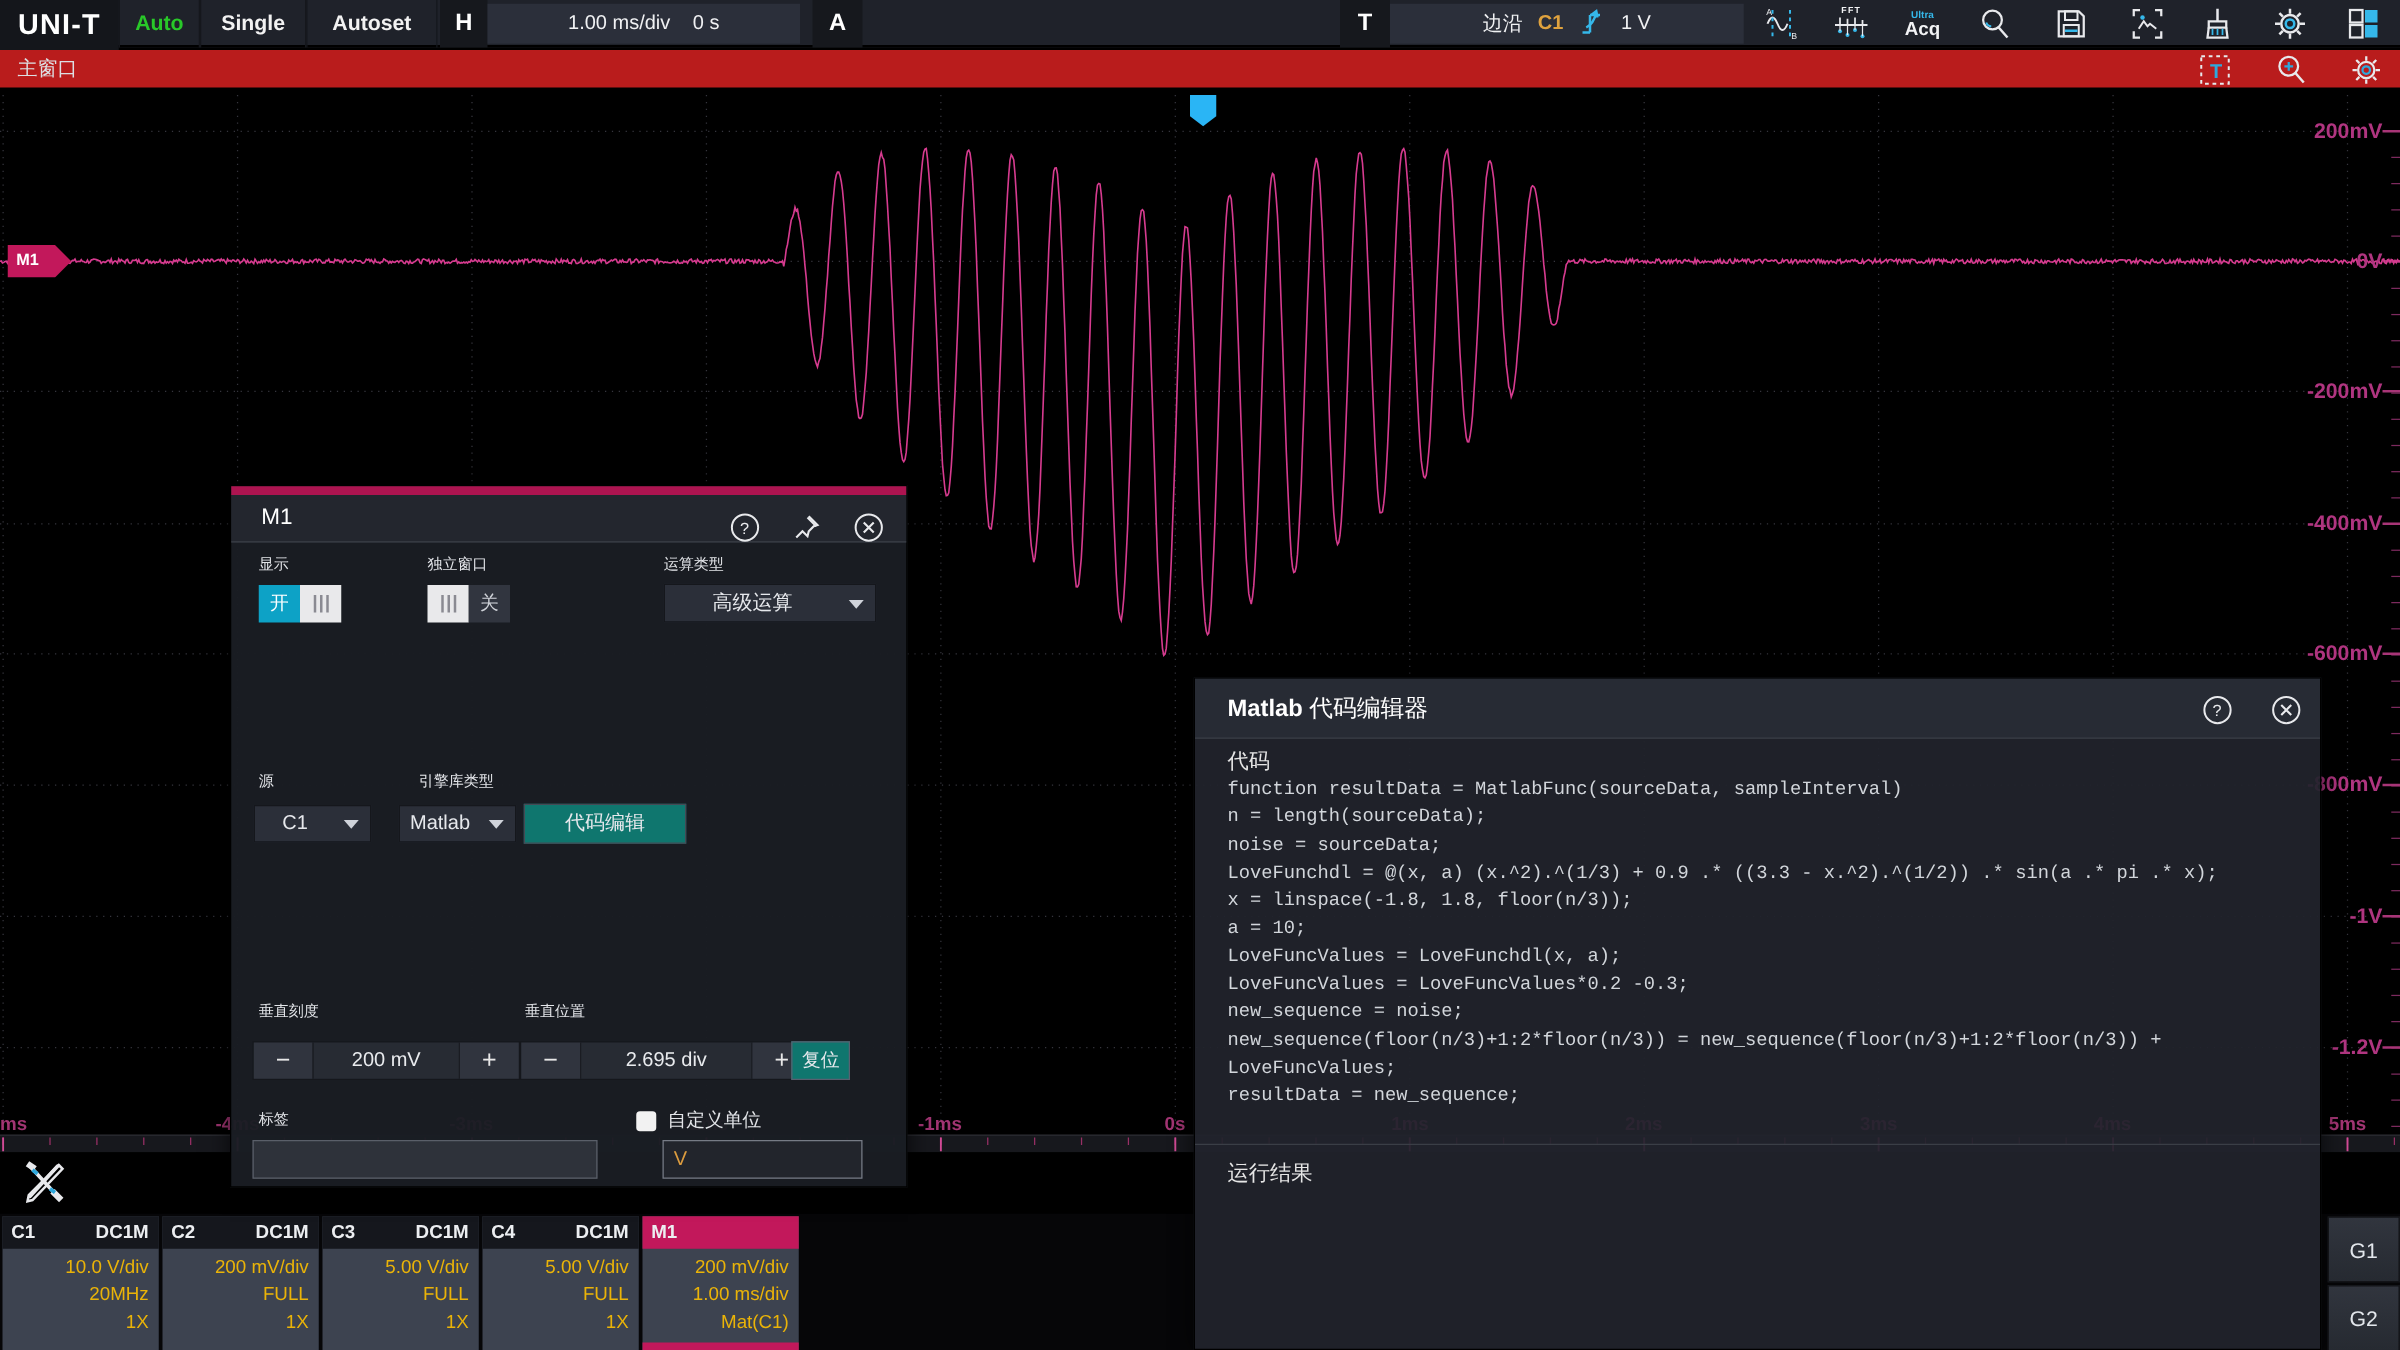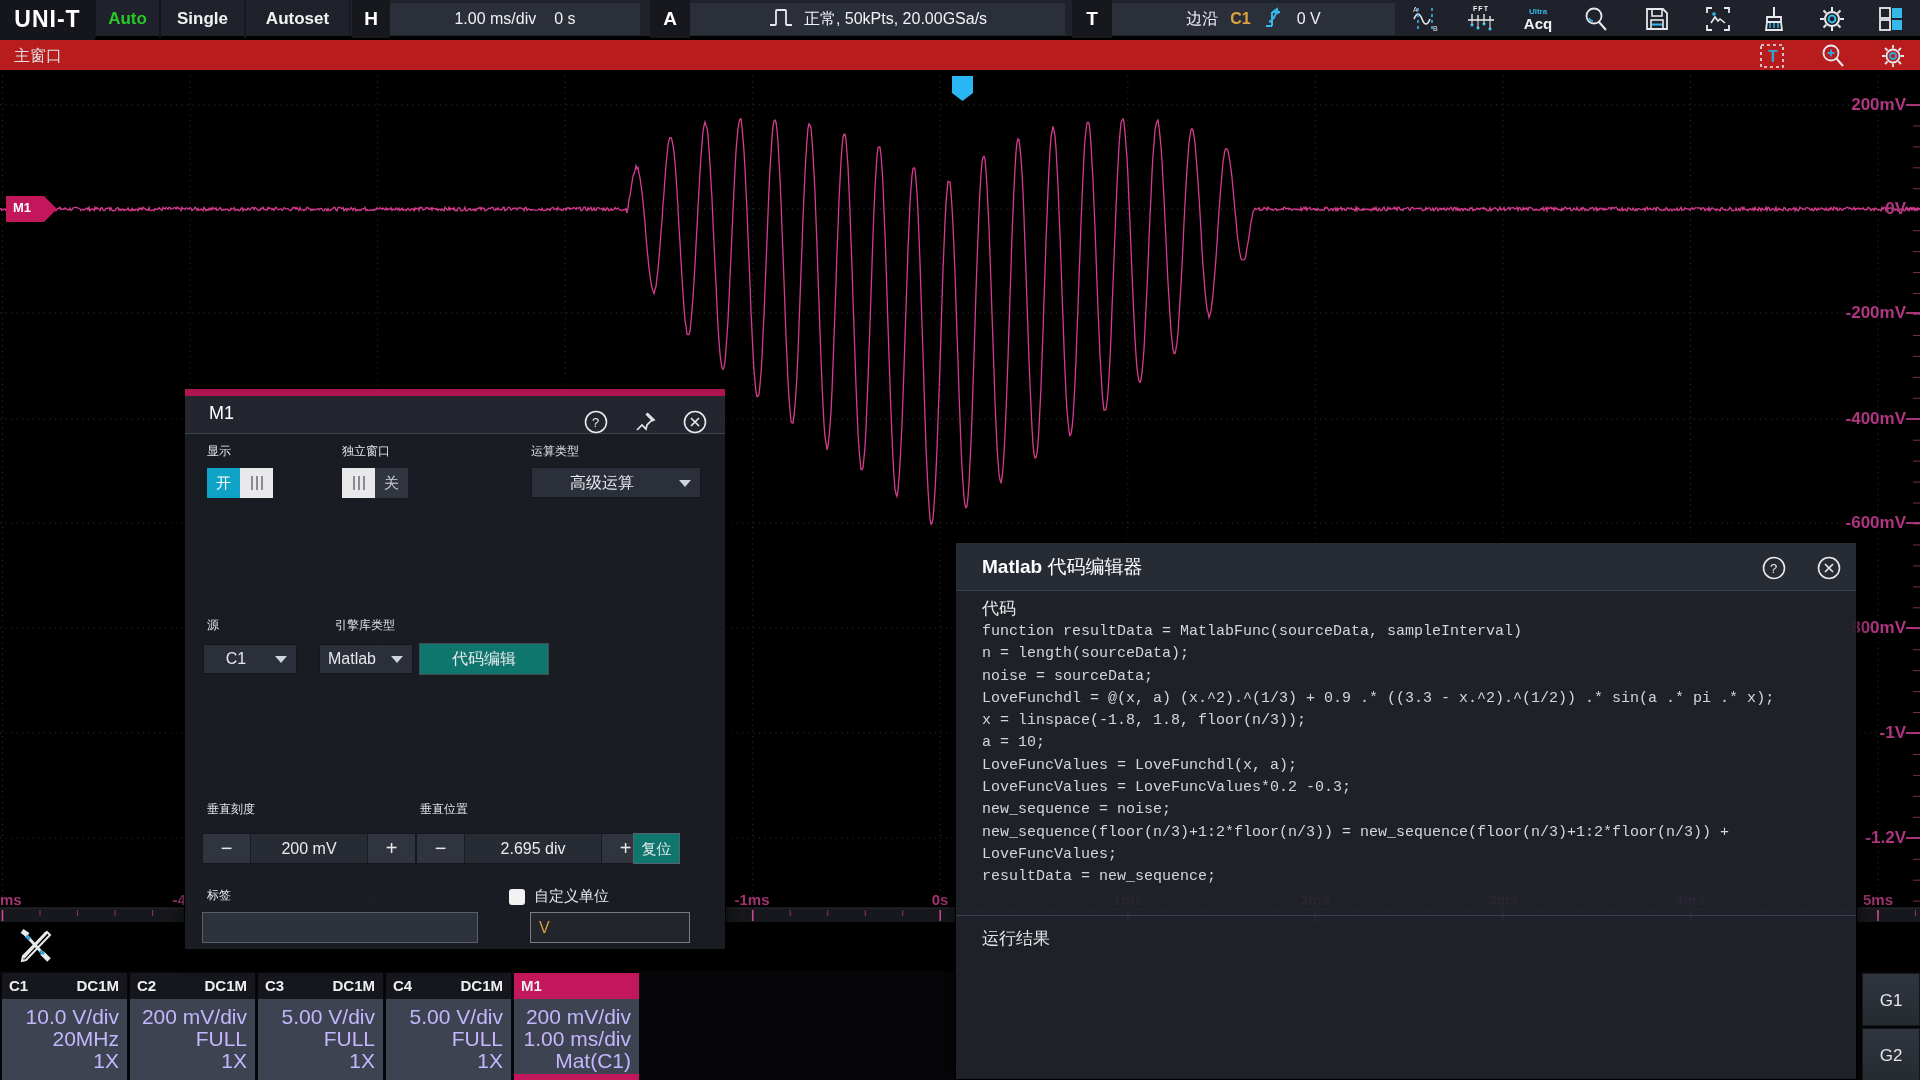--- a/index.html
+++ b/index.html
@@ -43,21 +43,21 @@
   
   #blackstrip { position:absolute; left:0; top:922px; width:1920px; height:49px; background:#000; }
 
   
   #channel-strip { position:absolute; left:0; top:971px; width:1920px; height:109px; background:#060608; }
   .chcard { position:absolute; top:2px; width:125px; height:107px; background:#3d4350; }
   .chhead { position:absolute; left:0; top:0; width:100%; height:26px; background:#15171d; color:#eceef1;
             font-size:15px; font-weight:bold; }
   .chhead .cid { position:absolute; left:7px; top:4px; }
   .chhead .ccp { position:absolute; right:8px; top:4px; }
-  .chrow { position:absolute; right:8px; color:#c4b5fd; font-size:21px; white-space:nowrap; }
+  .chrow { position:absolute; right:8px; color:#eab308; font-size:15px; white-space:nowrap; }
   .chaccent { position:absolute; left:0; bottom:0; width:100%; height:6px; }
   .gbtn { position:absolute; left:1862px; width:58px; background:linear-gradient(#31353e,#262a31);
           border:1px solid #14161a; color:#e3e7ec; font-size:17px; text-align:center; }
 
   
   #m1-dialog { position:absolute; left:184px; top:388px; width:542px; height:562px;
                background:rgba(26,29,35,0.96); border:1px solid #000; box-shadow:0 0 18px rgba(0,0,0,0.7); }
   #m1-dialog .topbar { position:absolute; left:0; top:0; width:100%; height:7px; background:#ad1450; }
   #m1-dialog .dhead { position:absolute; left:0; top:7px; width:100%; height:38px; background:#23262e; border-bottom:1px solid #3c4048; }
   #m1-dialog .dtitle { position:absolute; left:24px; top:7px; color:#fff; font-size:18px; }
@@ -106,41 +106,33 @@
     <div class="tb-btn" style="left:160px;width:85px;">Single</div>
     <div class="tb-btn" style="left:245px;width:105px;">Autoset</div>
 
     <div class="tb-key" style="left:352px;width:38px;">H</div>
     <div class="tb-panel" style="left:390px;width:250px;">
       <span>1.00 ms/div</span>
       <span>0 s</span>
     </div>
 
     <div class="tb-key" style="left:650px;width:40px;">A</div>
-    <div class="tb-panel" style="left:690px;width:375px;gap:10px;">
-      <span>
-        <svg width="26" height="22" viewBox="0 0 26 22">
-            <path d="M2 19 h5 q1 0 1-1 V5 q0-1 1-1 h8 q1 0 1 1 v13 q0 1 1 1 h5" fill="none" stroke="#e8e9ec" stroke-width="1.8"></path>
-          </svg>
-      </span>
-      <span>正常, 50kPts, 20.00GSa/s</span>
-    </div>
 
     <div class="tb-key" style="left:1072px;width:40px;">T</div>
     <div class="tb-panel" style="left:1112px;width:283px;gap:12px;">
       <span>边沿</span>
       <span class="c1src">C1</span>
       <span>
         <svg width="22" height="26" viewBox="0 0 22 26">
             <path d="M3 22 h6 M9 22 V8 M9 8 h8" fill="none" stroke="#35b8ea" stroke-width="2"></path>
             <path d="M6 18 Q12 15 14 6" fill="none" stroke="#35b8ea" stroke-width="2"></path>
             <path d="M10 8 l4-3 1 5" fill="none" stroke="#35b8ea" stroke-width="2"></path>
           </svg>
       </span>
-      <span>0 V</span>
+      <span>1 V</span>
     </div>
 
     <div class="tb-icon" style="left:1407px;">
       <svg width="30" height="28" viewBox="0 0 30 28">
           <path d="M4 14 q4-10 8 0 t8 0" fill="none" stroke="#e8e9ec" stroke-width="1.6"></path>
           <path d="M8 3 V25" stroke="#35b8ea" stroke-width="1.6" stroke-dasharray="3 3"></path>
           <path d="M22 3 V25" stroke="#35b8ea" stroke-width="1.6" stroke-dasharray="3 3"></path>
           <text x="3" y="7" font-size="7" fill="#e8e9ec">A</text>
           <text x="23" y="26" font-size="7" fill="#e8e9ec">B</text>
         </svg>

